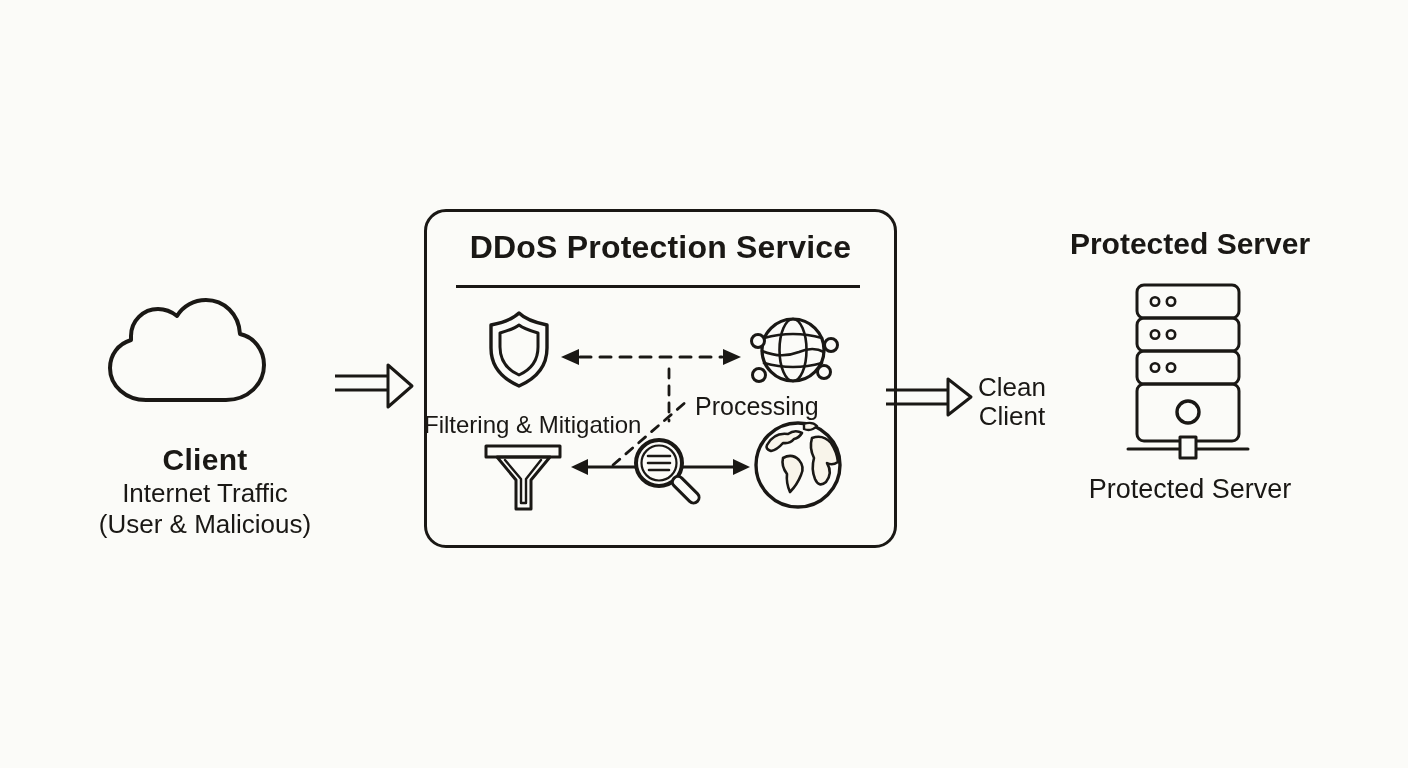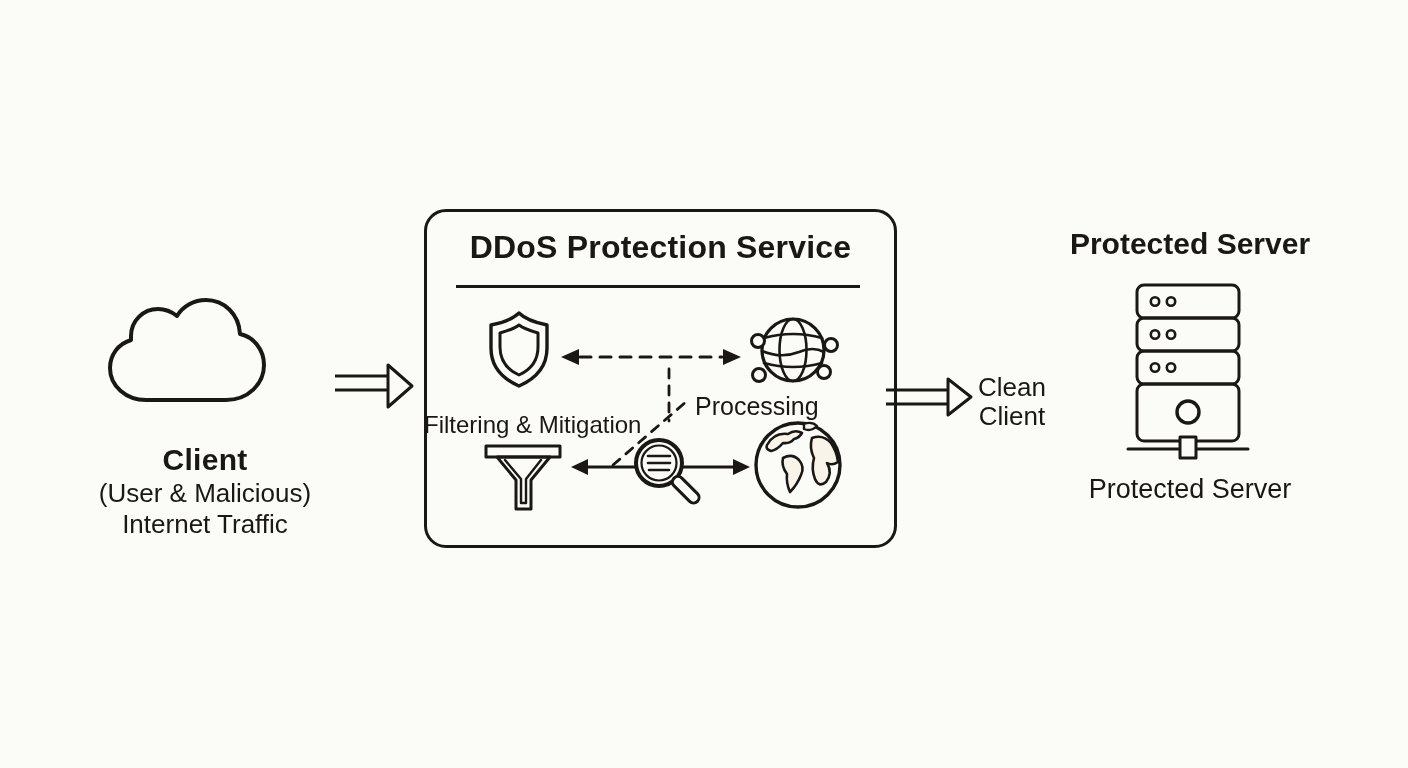--- a/index.html
+++ b/index.html
@@ -38,22 +38,22 @@
 <body>
 
 <div class="canvas">
 
   <svg class="abs" style="left:102px; top:292px;" width="172" height="126" viewBox="0 0 172 126">
     <path d="M44 108 H124 C146 108 162 92 162 73 C162 58 152 45 138 42 C137 22 122 8 104 8 C92 8 81 14 75 24 C70 20 63 17 56 17 C41 17 29 29 29 44 L29 48 C16 52 8 63 8 76 C8 94 24 108 44 108 Z" fill="none" stroke="currentColor" stroke-width="4" stroke-linejoin="round"></path>
   </svg>
 
   <div class="abs client-labels">
     <div class="client-title">Client</div>
+    <div class="client-sub">Internet Traffic</div>
     <div class="client-sub">(User &amp; Malicious)</div>
-    <div class="client-sub">Internet Traffic</div>
   </div>
 
   <svg class="abs" style="left:332px; top:362px;" width="84" height="48" viewBox="0 0 84 48">
     <path d="M3 14 H56 M3 28 H56" fill="none" stroke="currentColor" stroke-width="3.2"></path>
     <path d="M56 3 V45 L80 24 Z" fill="none" stroke="currentColor" stroke-width="3" stroke-linejoin="round"></path>
   </svg>
 
   <div class="abs service-box">
     <div class="service-border"></div>
     <div class="service-title">DDoS Protection Service</div>

